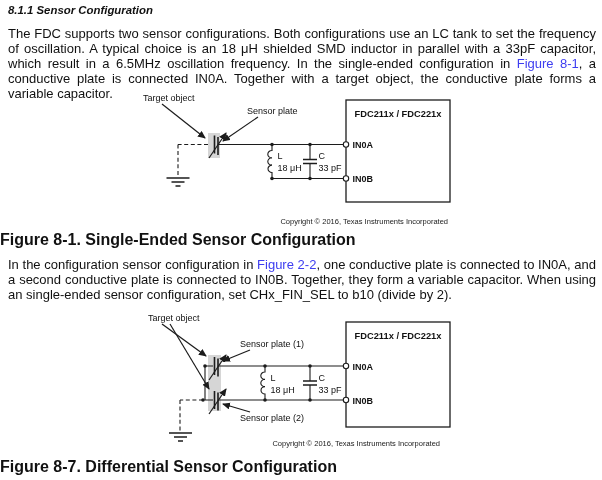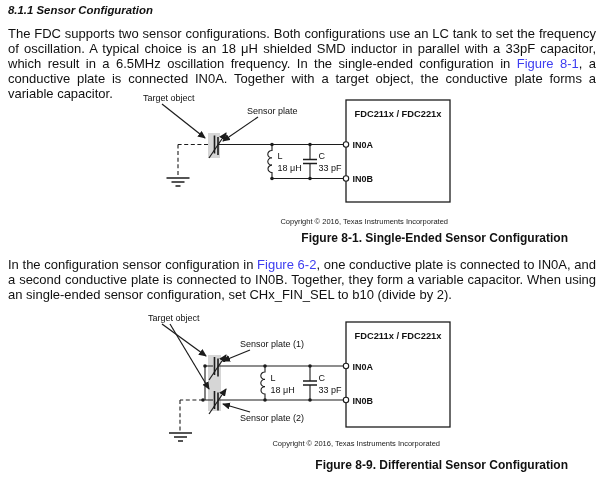--- a/index.html
+++ b/index.html
@@ -4,21 +4,21 @@
 <style>
   html,body{margin:0;padding:0;background:#ffffff;}
   .page{position:relative;width:602px;height:480px;background:#ffffff;overflow:hidden;
         font-family:"Liberation Sans",sans-serif;color:#1a1a1a;}
   .abs{position:absolute;}
   .heading{left:8px;top:4px;font-size:11.4px;font-weight:bold;font-style:italic;color:#111;}
   .para{left:8px;width:588px;font-size:13px;line-height:15px;text-align:justify;color:#111;}
   .para1{top:26px;}
   .para2{top:257px;}
   .link{color:#3d3df0;cursor:pointer;}
-  .caption{left:0px;width:560px;text-align:right;font-size:12px;font-weight:bold;color:#111;padding-left:8px;}
+  .caption{left:0px;width:560px;text-align:left;font-size:16px;font-weight:bold;color:#111;}
   .cap1{top:231px;}
   .cap2{top:458px;}
   svg{position:absolute;overflow:visible;}
   svg text{font-family:"Liberation Sans",sans-serif;font-size:9px;fill:#111;}
   svg text.b{font-weight:bold;}
   svg text.chip{font-size:9.3px;font-weight:bold;}
   svg text.tiny{font-size:7.5px;fill:#222;}
   .w{stroke:#1c1c1c;stroke-width:1.1;fill:none;}
   .plate{stroke:#1c1c1c;stroke-width:1.6;fill:none;}
   .dash{stroke:#1c1c1c;stroke-width:1.1;fill:none;stroke-dasharray:4 2.6;}
@@ -81,21 +81,21 @@
     <text x="277.5" y="158.5">L</text>
     <text x="277.5" y="170.5">18 μH</text>
     <text x="318.5" y="158.5">C</text>
     <text x="318.5" y="170.5">33 pF</text>
 
     <text class="tiny" x="448" y="223.5" text-anchor="end">Copyright © 2016, Texas Instruments Incorporated</text>
   </svg>
 
   <div class="abs caption cap1">Figure 8-1. Single-Ended Sensor Configuration</div>
 
-  <div class="abs para para2"><span>In the configuration sensor configuration in </span><span class="link">Figure 6-2</span><span>, one conductive plate is connected to IN0A, and a second conductive plate is connected to IN0B. Together, they form a variable capacitor. When using an single-ended sensor configuration, set CHx_FIN_SEL to b10 (divide by 2).</span></div>
+  <div class="abs para para2"><span>In the configuration sensor configuration in </span><span class="link">Figure 2-2</span><span>, one conductive plate is connected to IN0A, and a second conductive plate is connected to IN0B. Together, they form a variable capacitor. When using an single-ended sensor configuration, set CHx_FIN_SEL to b10 (divide by 2).</span></div>
 
   <svg style="left:130px;top:308px" width="340" height="148" viewBox="130 308 340 148">
     <defs>
       <marker id="ah2" markerUnits="userSpaceOnUse" markerWidth="8" markerHeight="8" refX="7" refY="3.5" orient="auto">
         <path d="M0,0 L8,3.5 L0,7 z" fill="#1c1c1c"></path>
       </marker>
     </defs>
 
     <rect class="grayplate" x="208" y="355" width="13" height="56"></rect>
 
@@ -141,15 +141,15 @@
     <text x="240" y="347">Sensor plate (1)</text>
     <text x="240" y="421">Sensor plate (2)</text>
     <text x="270.5" y="380.5">L</text>
     <text x="270.5" y="392.5">18 μH</text>
     <text x="318.5" y="380.5">C</text>
     <text x="318.5" y="392.5">33 pF</text>
 
     <text class="tiny" x="440" y="445.5" text-anchor="end">Copyright © 2016, Texas Instruments Incorporated</text>
   </svg>
 
-  <div class="abs caption cap2">Figure 8-9. Differential Sensor Configuration</div>
+  <div class="abs caption cap2">Figure 8-7. Differential Sensor Configuration</div>
 
 </div>
 
 </body></html>

